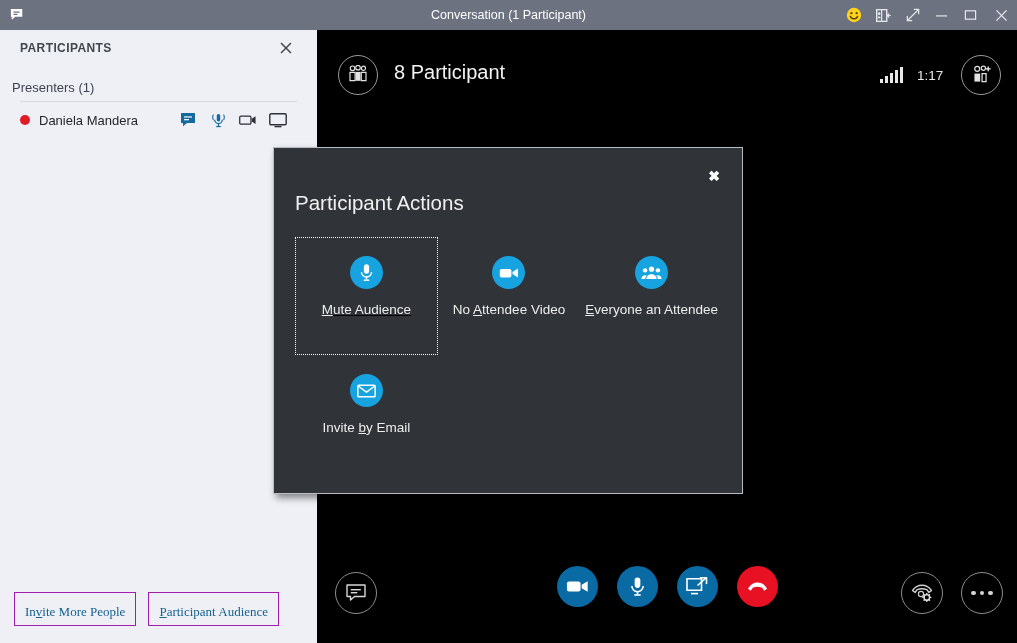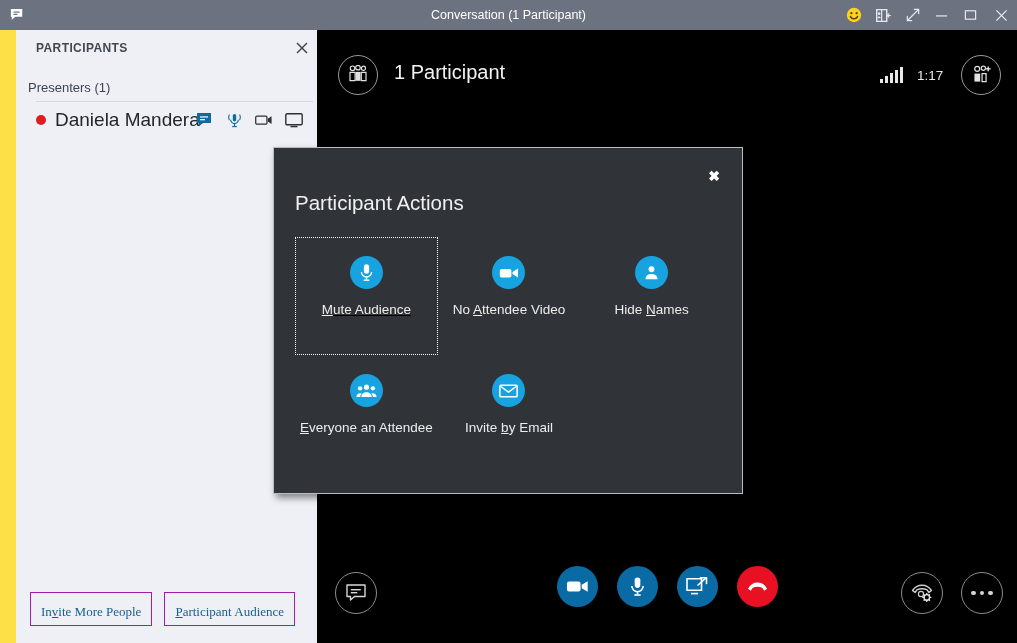--- a/index.html
+++ b/index.html
@@ -6,21 +6,21 @@
   html, body {
     width: 1017px; height: 643px;
     overflow: hidden;
     background: #000;
     font-family: "Liberation Sans", sans-serif;
   }
   #app {
     position: relative;
     width: 1017px; height: 643px;
     overflow: hidden;
-    background: #fde047;
+    background: #0c4a6e;
   }
 
   
   .titlebar {
     position: absolute; top: 0; left: 0;
     width: 1017px; height: 30px;
     background: #6d7280;
     display: flex; align-items: center;
   }
   .tb-appicon {
@@ -48,21 +48,21 @@
   }
   .tb-btn.close { width: 32px; }
   .tb-emoji {
     width: 30px; height: 30px;
     display: flex; align-items: center; justify-content: center;
     font-size: 15px;
   }
 
   
   .panel {
-    position: absolute; left: 16px; top: 30px;
+    position: absolute; left: 0; top: 30px;
     width: 317px; height: 613px;
     background: #eff0f5;
   }
   .panel-head {
     position: relative;
     height: 36px;
     display: flex; align-items: center;
     padding: 0 10px 0 20px;
   }
   .panel-title {
@@ -98,21 +98,21 @@
     padding-left: 20px;
   }
   .pres-dot {
     width: 10px; height: 10px;
     border-radius: 50%;
     background: #e01b24;
     margin-right: 9px;
   }
   .pname {
     color: #23262c;
-    font-size: 19px;
+    font-size: 13px;
   }
   .prow-icons {
     position: absolute; right: 30px; top: 50%;
     transform: translateY(-50%);
     display: flex; align-items: center; gap: 12px;
   }
   .prow-icons > span {
     display: flex; align-items: center; justify-content: center;
     width: 18px; height: 18px;
   }
@@ -397,21 +397,21 @@
       <div class="stage-avatar">
         <svg width="22" height="20" viewBox="0 0 24 22">
           <circle cx="6" cy="3.6" r="2.5" fill="none" stroke="#e3e3e3" stroke-width="1.3"></circle>
           <circle cx="12" cy="2.9" r="2.5" fill="none" stroke="#e3e3e3" stroke-width="1.3"></circle>
           <circle cx="18" cy="3.6" r="2.3" fill="none" stroke="#e3e3e3" stroke-width="1.3"></circle>
           <path d="M3.2 8.2h5.6v9H3.2z" fill="none" stroke="#e3e3e3" stroke-width="1.3"></path>
           <path d="M9.4 7.6h5.4v9.8H9.4z" fill="#e3e3e3"></path>
           <path d="M15.6 8.2h5.2v9h-5.2z" fill="none" stroke="#e3e3e3" stroke-width="1.3"></path>
         </svg>
       </div>
-      <div class="stage-title">1 Participant</div>
+      <div class="stage-title">8 Participant</div>
 
       <div class="stage-head-right">
         <span class="signal">
           <i style="height:4px"></i>
             <i style="height:7px"></i>
             <i style="height:10px"></i>
             <i style="height:13px"></i>
             <i style="height:16px"></i>
         </span>
         <span class="timer">1:17</span>
@@ -518,29 +518,20 @@
       <div class="act">
         <span class="act-icon">
           <svg width="20" height="14" viewBox="0 0 20 14">
             <rect x="0.8" y="3" width="11.6" height="8.6" rx="1.8" fill="#ffffff"></rect>
             <path d="M13.5 6 19 2.6v8.8L13.5 8z" fill="#ffffff"></path>
           </svg>
         </span>
         <span class="act-label"><span>No </span><u>A</u><span>ttendee Video</span></span>
       </div>
 
-      <div class="act">
-        <span class="act-icon">
-          <svg width="17" height="17" viewBox="0 0 18 18">
-            <circle cx="9" cy="5.6" r="3.1" fill="#ffffff"></circle>
-            <path d="M2.6 16.2c0-3.6 2.9-5.6 6.4-5.6s6.4 2 6.4 5.6z" fill="#ffffff"></path>
-          </svg>
-        </span>
-        <span class="act-label"><span>Hide </span><u>N</u><span>ames</span></span>
-      </div>
 
       <div class="act">
         <span class="act-icon">
           <svg width="21" height="16" viewBox="0 0 22 16">
             <circle cx="11" cy="4" r="2.7" fill="#ffffff"></circle>
             <circle cx="4.3" cy="5.2" r="2.3" fill="#ffffff"></circle>
             <circle cx="17.7" cy="5.2" r="2.3" fill="#ffffff"></circle>
             <path d="M5.6 14.4c0-3 2.4-5 5.4-5s5.4 2 5.4 5z" fill="#ffffff"></path>
             <path d="M0.4 14.4c0-2.4 1.8-4 3.9-4 .6 0 1.2.1 1.7.4-1 1-1.6 2.2-1.7 3.6z" fill="#ffffff"></path>
             <path d="M21.6 14.4c0-2.4-1.8-4-3.9-4-.6 0-1.2.1-1.7.4 1 1 1.6 2.2 1.7 3.6z" fill="#ffffff"></path>

